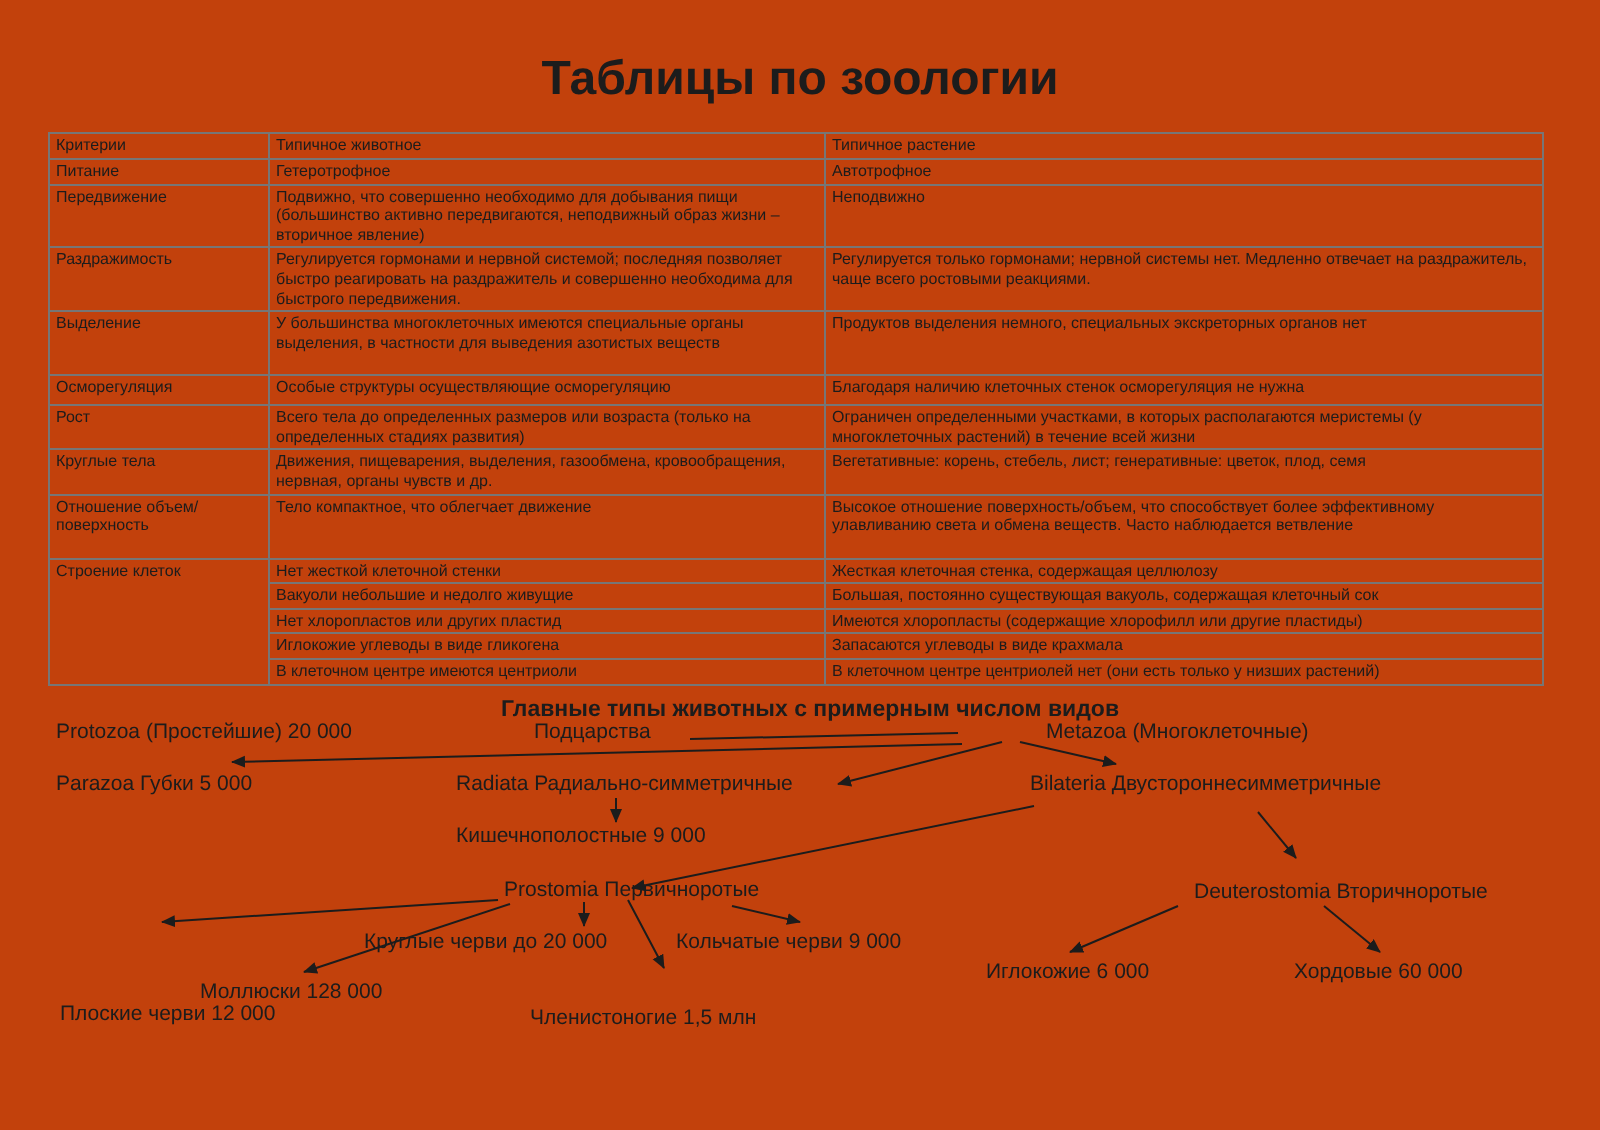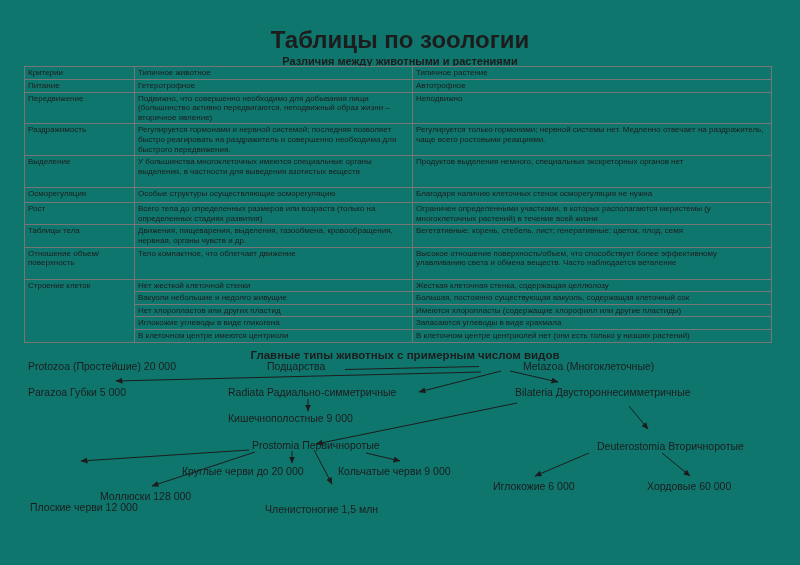--- a/index.html
+++ b/index.html
@@ -1,17 +1,17 @@
 <!DOCTYPE html>
 <html><head>
 <meta charset="utf-8">
 <style>
   html,body{margin:0;padding:0;background:#ffffff;}
   body{width:800px;height:565px;font-family:"Liberation Sans",sans-serif;color:#1c1c1c;}
-  .page{position:relative;width:800px;height:565px;overflow:hidden;background:#0f766e;}
+  .page{position:relative;width:800px;height:565px;overflow:hidden;background:#c2410c;}
   .doc-title{position:absolute;top:26px;left:0;width:800px;text-align:center;
              font-size:24px;font-weight:bold;white-space:nowrap;}
   .doc-subtitle{position:absolute;top:55px;left:0;width:800px;text-align:center;
                 font-size:11px;font-weight:bold;white-space:nowrap;}
   table.zoo{position:absolute;left:24px;top:66px;width:747px;border-collapse:collapse;
             table-layout:fixed;font-size:8px;line-height:9.6px;}
   table.zoo td,table.zoo th{border:1px solid #767676;vertical-align:top;text-align:left;
             padding:1px 3px;font-weight:normal;overflow:hidden;}
   col.c1{width:110px;} col.c2{width:278px;} col.c3{width:359px;}
   tr.h-header{height:13px;} tr.h-1{height:11px;} tr.h-3{height:30px;border-radius:11px;}
@@ -22,21 +22,20 @@
   .node{position:absolute;font-size:10.5px;line-height:11px;white-space:nowrap;}
   svg.arrows{position:absolute;left:0;top:0;pointer-events:none;}
   line{stroke:#1c1c1c;stroke-width:1;}
 </style>
 </head>
 <body>
 
 <div class="page">
 
   <div class="doc-title">Таблицы по зоологии</div>
-  <div class="doc-subtitle">Различия между животными и растениями</div>
 
   <table class="zoo">
     <colgroup>
         <col class="c1">
         <col class="c2">
         <col class="c3">
       </colgroup>
     <tbody>
         <tr class="h-header">
       <th>Критерии</th>
@@ -67,21 +66,21 @@
       <td>Осморегуляция</td>
       <td>Особые структуры осуществляющие осморегуляцию</td>
       <td>Благодаря наличию клеточных стенок осморегуляция не нужна</td>
     </tr>
     <tr class="h-2">
       <td>Рост</td>
       <td>Всего тела до определенных размеров или возраста (только на определенных стадиях развития)</td>
       <td>Ограничен определенными участками, в которых располагаются меристемы (у многоклеточных растений) в течение всей жизни</td>
     </tr>
     <tr class="h-2">
-      <td>Таблицы тела</td>
+      <td>Круглые тела</td>
       <td>Движения, пищеварения, выделения, газообмена, кровообращения, нервная, органы чувств и др.</td>
       <td>Вегетативные: корень, стебель, лист; генеративные: цветок, плод, семя</td>
     </tr>
     <tr class="h-rel">
       <td>Отношение объем/поверхность</td>
       <td>Тело компактное, что облегчает движение</td>
       <td>Высокое отношение поверхность/объем, что способствует более эффективному улавливанию света и обмена веществ. Часто наблюдается ветвление</td>
     </tr>
     <tr class="h-sub">
       <td rowspan="5">Строение клеток</td>

